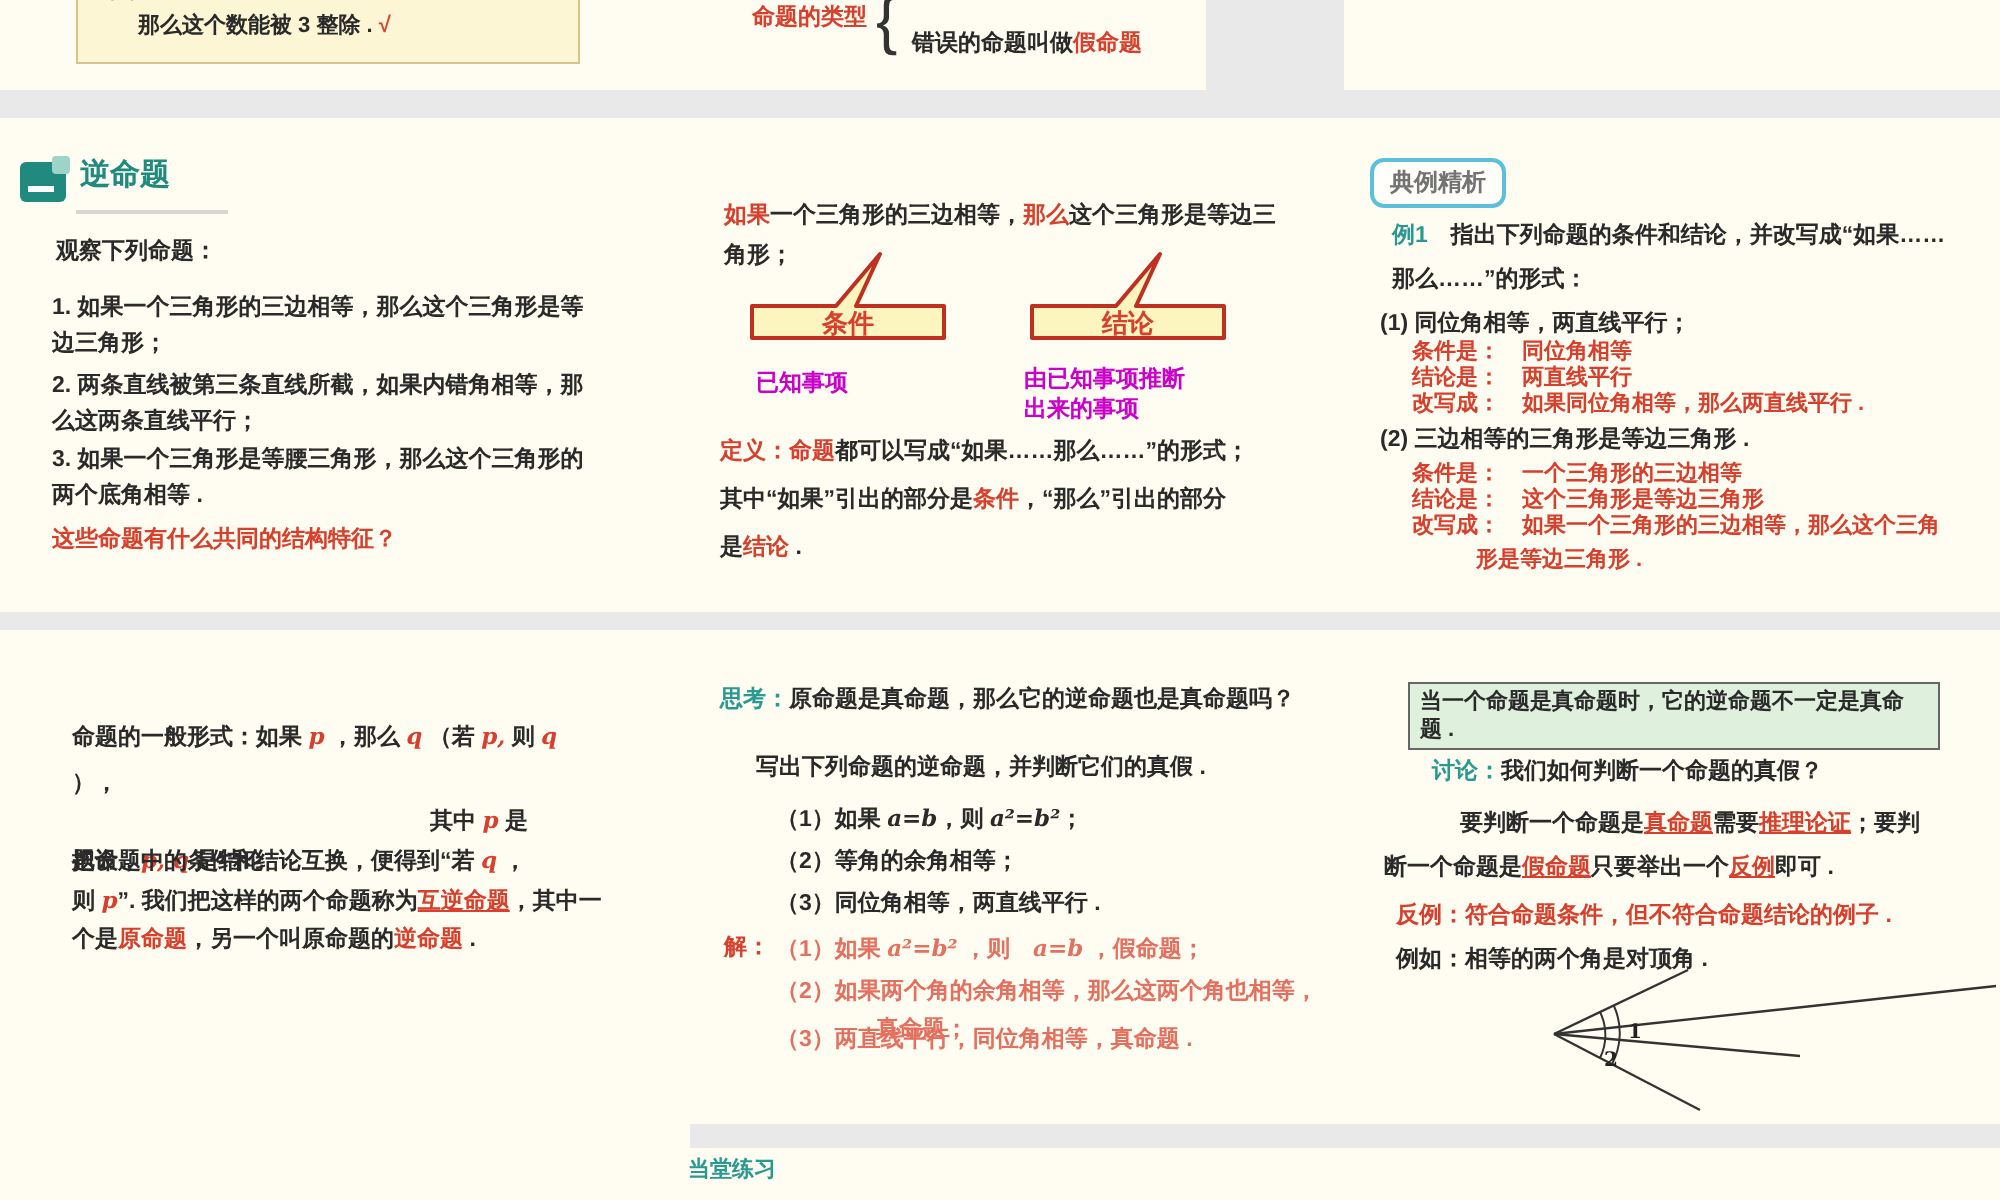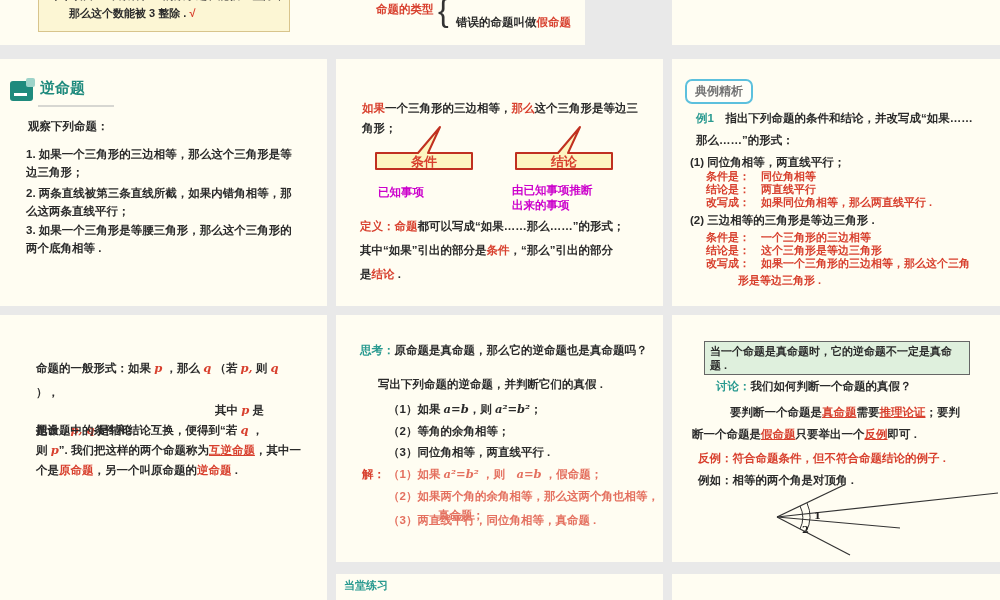--- a/index.html
+++ b/index.html
@@ -1,17 +1,17 @@
 <!DOCTYPE html>
 <html><head>
 <meta charset="utf-8">
 <style>
   html,body{margin:0;padding:0;background:#e9e9e9;font-family:"Liberation Sans","DejaVu Sans",sans-serif;}
   #canvas{position:relative;width:1000px;height:600px;background:#e9e9e9;overflow:hidden;}
-  .slide{position:absolute;background:#fffdf2;overflow:hidden;}
+  .slide{position:absolute;background:#fffdf2;overflow:hidden;padding-left:18px;}
   
   .ln{position:absolute;white-space:nowrap;font-size:11.5px;font-weight:600;color:#2a2a2a;line-height:1.25;}
   .red{color:#d8402e;}
   .b7{font-weight:700;}
   .salmon{color:#e4705f;font-weight:700;}
   .magenta{color:#cc00cc;font-weight:700;}
   .teal{color:#2a9a90;font-weight:700;}
   .u{text-decoration:underline;}
   .var{font-family:"DejaVu Serif","Liberation Serif",serif;font-style:italic;}
   
@@ -73,20 +73,21 @@
       <span>逆命题</span>
     </div>
     <div class="rule"></div>
     <div class="ln" style="left:28px;top:60px;"><span>观察下列命题：</span></div>
     <div class="ln" style="left:26px;top:88px;"><span>1. 如果一个三角形的三边相等，那么这个三角形是等</span></div>
     <div class="ln" style="left:26px;top:106px;"><span>边三角形；</span></div>
     <div class="ln" style="left:26px;top:127px;"><span>2. 两条直线被第三条直线所截，如果内错角相等，那</span></div>
     <div class="ln" style="left:26px;top:145px;"><span>么这两条直线平行；</span></div>
     <div class="ln" style="left:26px;top:164px;"><span>3. 如果一个三角形是等腰三角形，那么这个三角形的</span></div>
     <div class="ln" style="left:26px;top:182px;"><span>两个底角相等 .</span></div>
+    <div class="ln red b7" style="left:26px;top:204px;"><span>这些命题有什么共同的结构特征？</span></div>
   </div>
 
   <div class="slide" style="left:336px;top:59px;width:327px;height:247px;">
     <div class="ln" style="left:26px;top:42px;">
       <span class="red">如果</span><span>一个三角形的三边相等，</span><span class="red">那么</span><span>这个三角形是等边三</span>
     </div>
     <div class="ln" style="left:26px;top:62px;"><span>角形；</span></div>
 
     <svg style="position:absolute;left:38px;top:66px;" width="100" height="46" viewBox="0 0 100 46">
       <polygon points="2,28 44,28 66,2 54,28 98,28 98,44 2,44" fill="#fdf5c0" stroke="#c03020" stroke-width="2" stroke-linejoin="round"></polygon>

